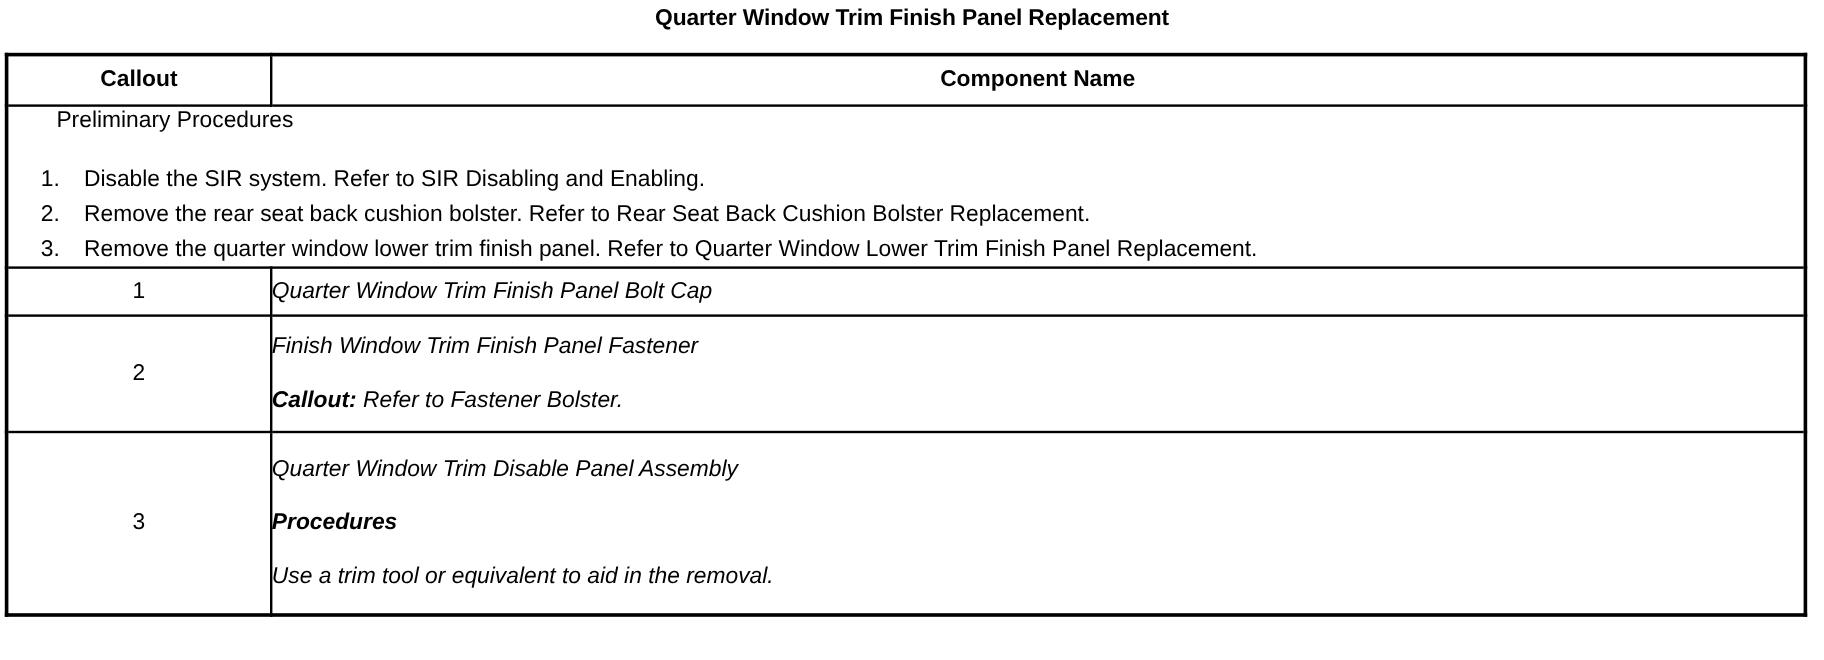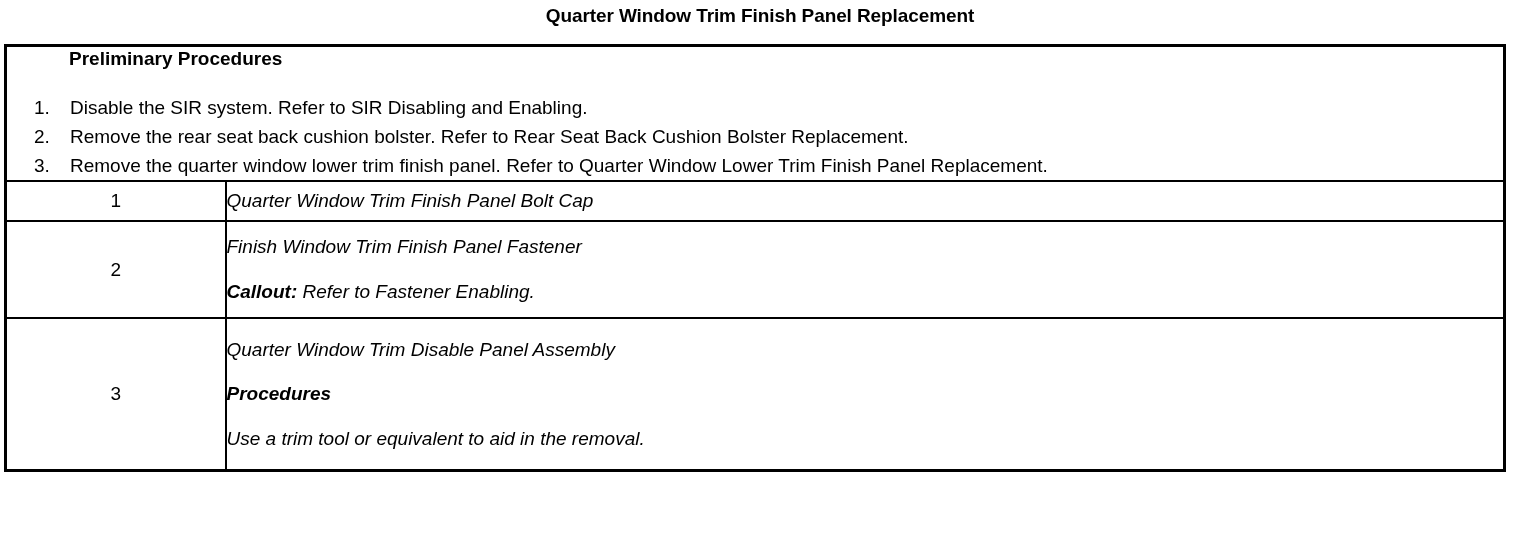--- a/index.html
+++ b/index.html
@@ -82,23 +82,23 @@
   .name-cell .line + .line {
     margin-top: 22px;
   }
   .name-cell b { font-weight: bold; }
 
   
   .prelim-cell {
     padding: 8px 0 9px 0;
   }
   .prelim-heading {
-    font-weight: bold;
+    font-weight: normal;
     font-size: 19px;
-    padding-left: 62px;
+    padding-left: 40px;
     line-height: 1.25;
   }
   .prelim-list {
     list-style: none;
     margin: 0;
     padding: 0;
     margin-top: 23px;
   }
   .prelim-list li {
     position: relative;
@@ -127,20 +127,24 @@
 
   <div class="doc-title">Quarter Window Trim Finish Panel Replacement</div>
 
   <table class="proc-table">
     <colgroup>
       <col class="c-callout">
       <col class="c-name">
     </colgroup>
     <tbody>
 
+      <tr>
+        <th class="hdr-cell">Callout</th>
+        <th class="hdr-cell">Component Name</th>
+      </tr>
 
       <tr>
         <td class="prelim-cell" colspan="2">
           <div class="prelim-heading">Preliminary Procedures</div>
           <ol class="prelim-list">
             <li>
               <span class="num">1.</span><span>Disable the SIR system. Refer to SIR Disabling and Enabling.</span>
             </li>
             <li>
               <span class="num">2.</span><span>Remove the rear seat back cushion bolster. Refer to Rear Seat Back Cushion Bolster Replacement.</span>
@@ -156,21 +160,21 @@
         <td class="callout-cell">1</td>
         <td class="name-cell">
           <span class="line"><span>Quarter Window Trim Finish Panel Bolt Cap</span></span>
         </td>
       </tr>
 
       <tr class="row-2">
         <td class="callout-cell">2</td>
         <td class="name-cell">
           <span class="line"><span>Finish Window Trim Finish Panel Fastener</span></span>
-          <span class="line"><b>Callout:</b><span> Refer to Fastener Enabling.</span></span>
+          <span class="line"><b>Callout:</b><span> Refer to Fastener Bolster.</span></span>
         </td>
       </tr>
 
       <tr class="row-3">
         <td class="callout-cell">3</td>
         <td class="name-cell">
           <span class="line"><span>Quarter Window Trim Disable Panel Assembly</span></span>
           <span class="line"><b>Procedures</b></span>
           <span class="line"><span>Use a trim tool or equivalent to aid in the removal.</span></span>
         </td>

